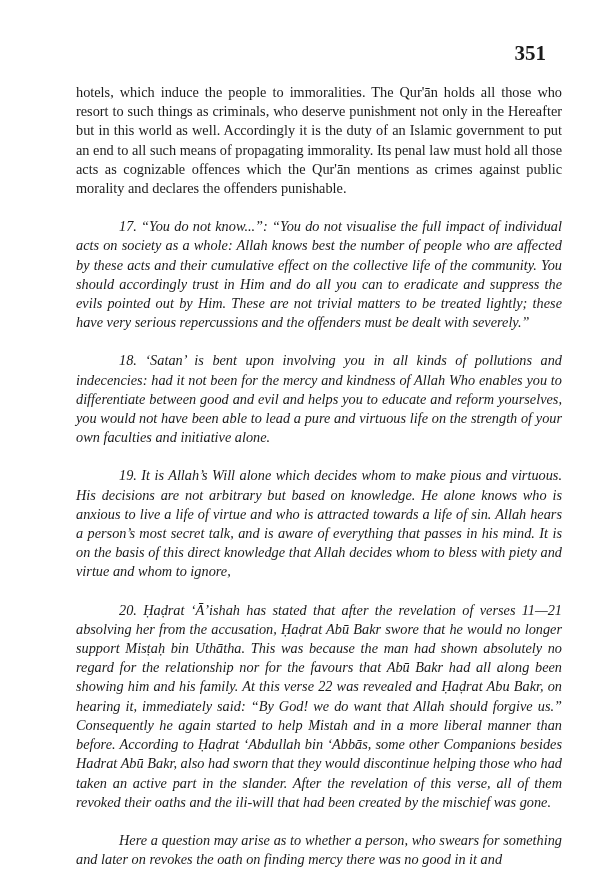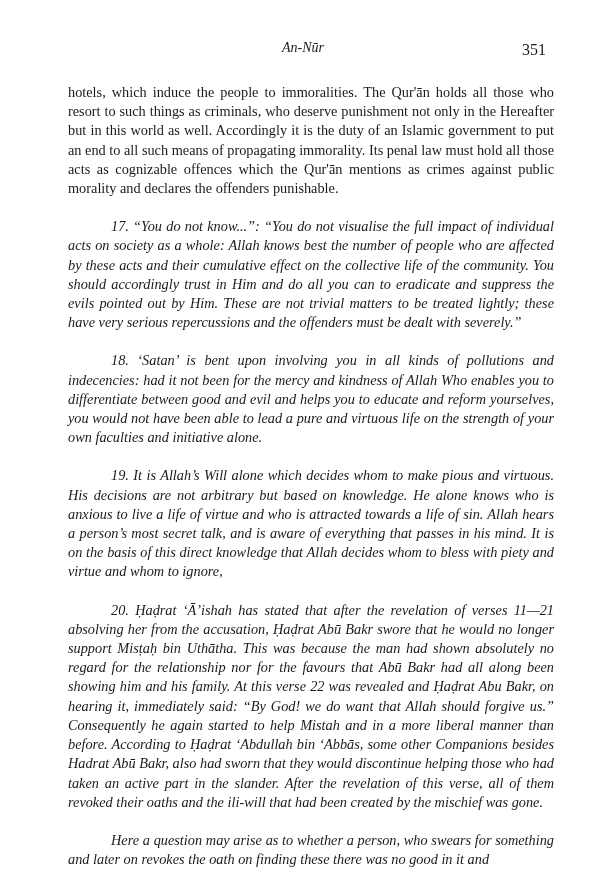--- a/index.html
+++ b/index.html
@@ -9,45 +9,44 @@
     position: relative;
   }
   .header {
     position: absolute; top: 40px; left: 60px; width: 486px; height: 24px;
   }
   .running-title {
     position: absolute; left: 0; right: 0; top: 0; text-align: center;
     font-style: italic; font-size: 14px;
   }
   .page-number {
-    position: absolute; right: 0; top: 1px; font-weight: normal; font-size: 16px;
+    position: absolute; right: 0; top: 1px; font-weight: bold; font-size: 21px;
   }
   .body-text {
-    position: absolute; top: 83px; left: 68px; width: 486px;
+    position: absolute; top: 83px; left: 76px; width: 486px;
     font-size: 14.3px; line-height: 19.2px;
   }
   .para {
     margin: 0; text-align: justify; text-align-last: left;
   }
   .para.indent { text-indent: 43px; font-style: italic; }
   .gap { height: 19px; }
 </style>
 </head>
 <body>
 
 <div class="header">
-  <div class="running-title">An-Nūr</div>
   <div class="page-number">351</div>
 </div>
 
 <div class="body-text">
   <p class="para">hotels, which induce the people to immoralities. The Qur'ān holds all those who resort to such things as criminals, who deserve punishment not only in the Hereafter but in this world as well. Accordingly it is the duty of an Islamic government to put an end to all such means of propagating immorality. Its penal law must hold all those acts as cognizable offences which the Qur'ān mentions as crimes against public morality and declares the offenders punishable.</p>
   <div class="gap"></div>
   <p class="para indent">17. “You do not know...”: “You do not visualise the full impact of individual acts on society as a whole: Allah knows best the number of people who are affected by these acts and their cumulative effect on the collective life of the community. You should accordingly trust in Him and do all you can to eradicate and suppress the evils pointed out by Him. These are not trivial matters to be treated lightly; these have very serious repercussions and the offenders must be dealt with severely.”</p>
   <div class="gap"></div>
   <p class="para indent">18. ‘Satan’ is bent upon involving you in all kinds of pollutions and indecencies: had it not been for the mercy and kindness of Allah Who enables you to differentiate between good and evil and helps you to educate and reform yourselves, you would not have been able to lead a pure and virtuous life on the strength of your own faculties and initiative alone.</p>
   <div class="gap"></div>
   <p class="para indent">19. It is Allah’s Will alone which decides whom to make pious and virtuous. His decisions are not arbitrary but based on knowledge. He alone knows who is anxious to live a life of virtue and who is attracted towards a life of sin. Allah hears a person’s most secret talk, and is aware of everything that passes in his mind. It is on the basis of this direct knowledge that Allah decides whom to bless with piety and virtue and whom to ignore,</p>
   <div class="gap"></div>
   <p class="para indent">20. Ḥaḍrat ‘Ā’ishah has stated that after the revelation of verses 11—21 absolving her from the accusation, Ḥaḍrat Abū Bakr swore that he would no longer support Misṭaḥ bin Uthātha. This was because the man had shown absolutely no regard for the relationship nor for the favours that Abū Bakr had all along been showing him and his family. At this verse 22 was revealed and Ḥaḍrat Abu Bakr, on hearing it, immediately said: “By God! we do want that Allah should forgive us.” Consequently he again started to help Mistah and in a more liberal manner than before. According to Ḥaḍrat ‘Abdullah bin ‘Abbās, some other Companions besides Hadrat Abū Bakr, also had sworn that they would discontinue helping those who had taken an active part in the slander. After the revelation of this verse, all of them revoked their oaths and the ili-will that had been created by the mischief was gone.</p>
   <div class="gap"></div>
-  <p class="para indent">Here a question may arise as to whether a person, who swears for something and later on revokes the oath on finding these there was no good in it and</p>
+  <p class="para indent">Here a question may arise as to whether a person, who swears for something and later on revokes the oath on finding mercy there was no good in it and</p>
 </div>
 
 </body></html>

